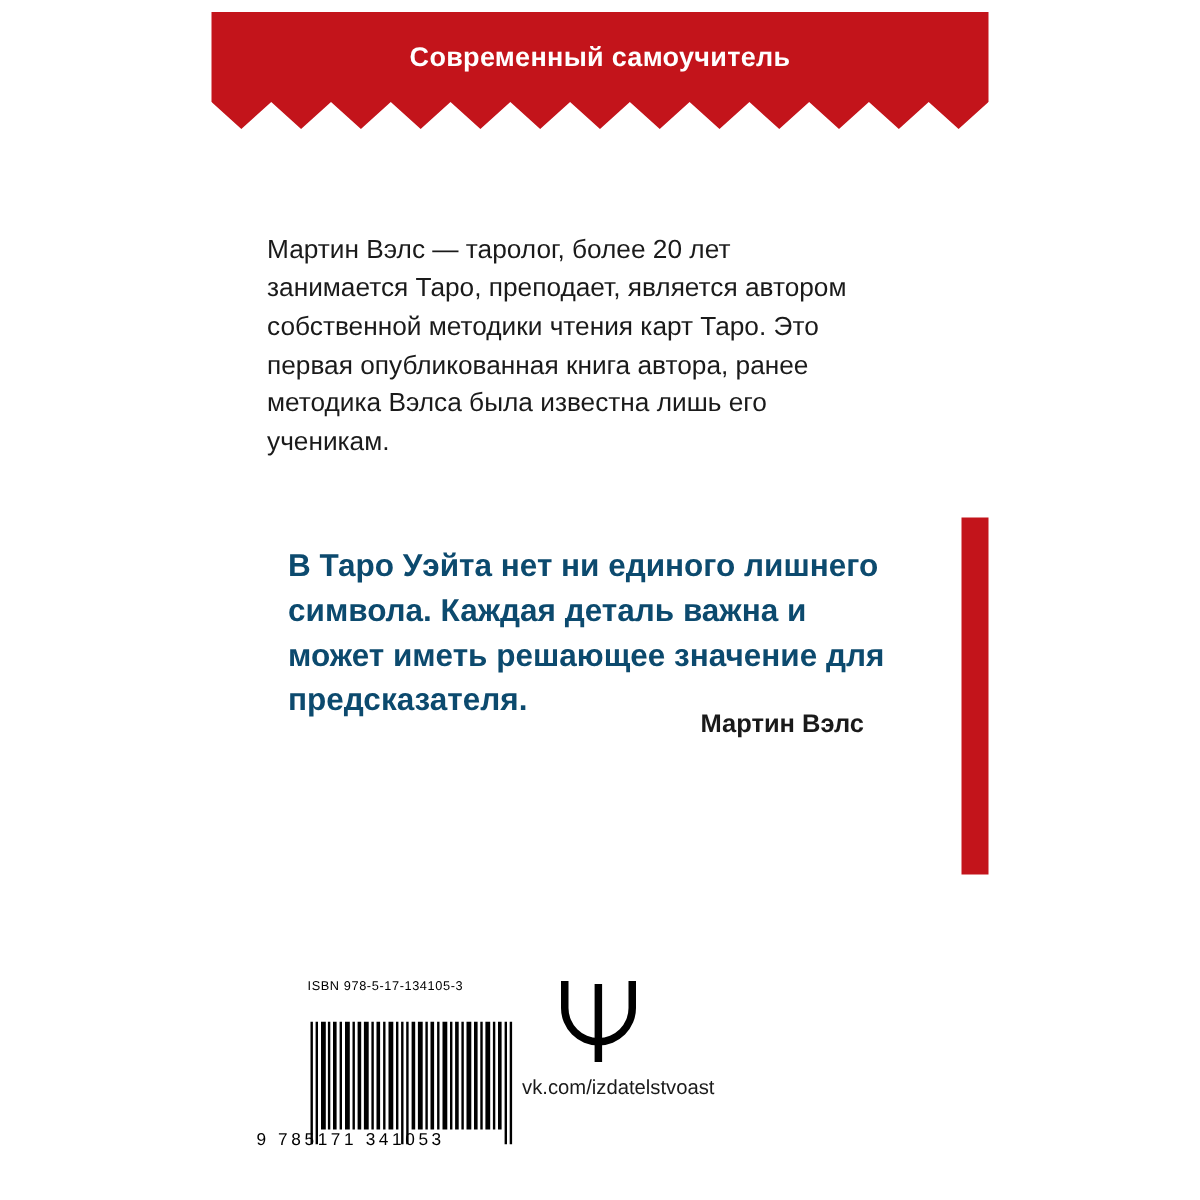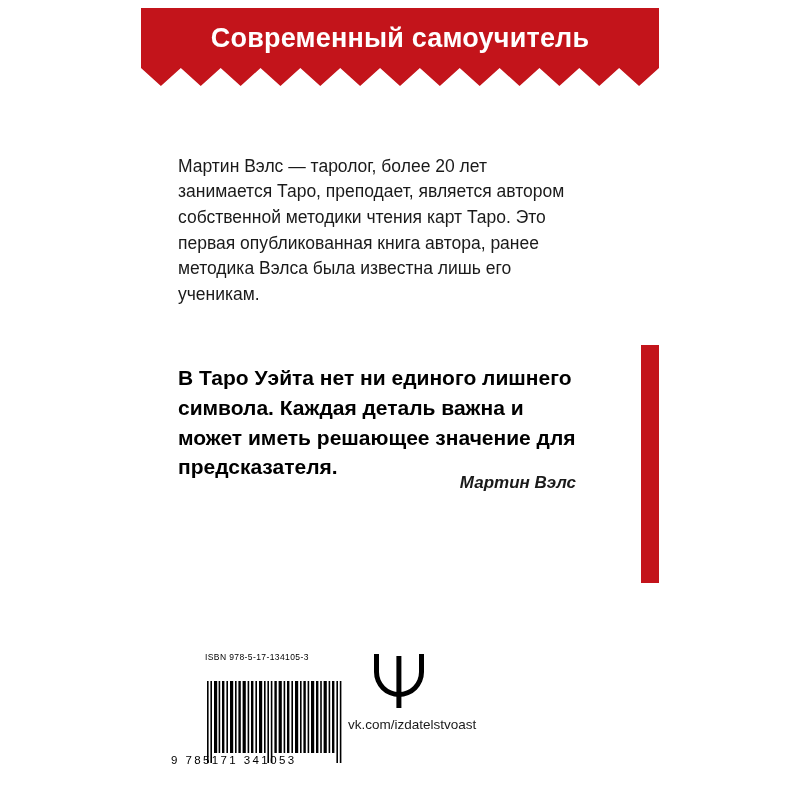--- a/index.html
+++ b/index.html
@@ -25,21 +25,21 @@
     top: 8px;
     width: 518px;
     height: 60px;
     background: #c3141b;
     display: flex;
     align-items: center;
     justify-content: center;
   }
   .banner-title {
     color: #ffffff;
-    font-size: 27px;
+    font-size: 18px;
     font-weight: bold;
     letter-spacing: 0.2px;
     white-space: nowrap;
   }
   
   .zigzag {
     position: absolute;
     left: 141px;
     top: 68px;
     width: 518px;
@@ -78,38 +78,37 @@
     top: 136px;
     width: 390px;
     color: #1a1a1a;
     font-size: 17.5px;
     font-weight: normal;
     line-height: 1.47;
   }
 
   .pullquote {
     position: absolute;
-    left: 178px;
+    left: 192px;
     top: 342px;
     width: 410px;
-    color: #000000;
+    color: #0c4a6e;
     font-size: 21px;
     font-weight: bold;
     line-height: 1.42;
   }
   .pullquote-author {
     position: absolute;
     left: 178px;
     top: 456px;
     width: 398px;
     text-align: right;
     color: #1a1a1a;
     font-size: 17px;
     font-weight: bold;
-    font-style: italic;
   }
 
   
   .isbn-area {
     position: absolute;
     left: 205px;
     top: 652px;
     width: 140px;
   }
   .isbn-text {

